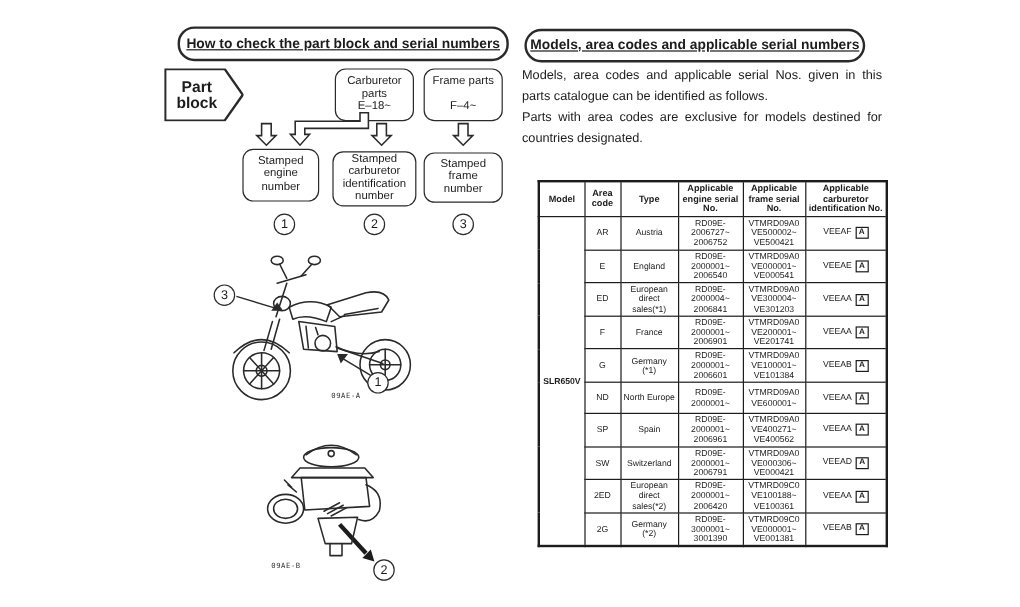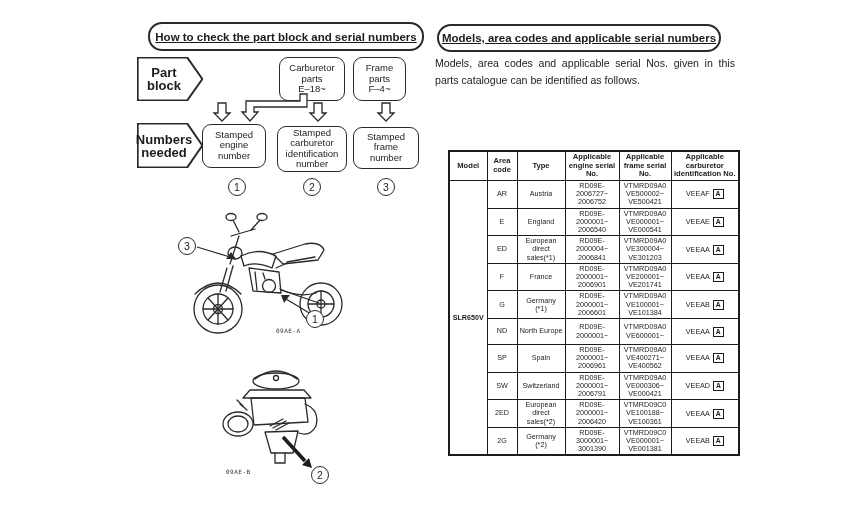--- a/index.html
+++ b/index.html
@@ -73,34 +73,27 @@
 <div id="page">
 
   <div class="oval abs" style="left:148px;top:22px;width:272px;height:25px;">How to check the part block and serial numbers</div>
 
   <div class="pent abs" style="left:137px;top:57px;width:66px;height:44px;">
     <svg viewBox="0 0 100 100" preserveAspectRatio="none">
       <polygon points="1,1 76,1 99,50 76,99 1,99" fill="#fff" stroke="#2a2a2a" stroke-width="2" vector-effect="non-scaling-stroke"></polygon>
     </svg>
     <div class="plabel pre">Part block</div>
   </div>
-  <div class="pent abs" style="left:137px;top:123px;width:66px;height:45px;">
-    <svg viewBox="0 0 100 100" preserveAspectRatio="none">
-      <polygon points="1,1 76,1 99,50 76,99 1,99" fill="#fff" stroke="#2a2a2a" stroke-width="2" vector-effect="non-scaling-stroke"></polygon>
-    </svg>
-    <div class="plabel pre">Numbers
-needed</div>
-  </div>
 
   <div class="fbox abs" style="left:279px;top:57px;width:66px;height:44px;">
     <span class="pre">Carburetor
 parts</span>
     <span class="code">E–18~</span>
   </div>
-  <div class="fbox abs" style="left:353px;top:57px;width:53px;height:44px;">
+  <div class="fbox abs" style="left:353px;top:57px;width:66px;height:44px;">
     <span class="pre">Frame parts</span>
     <span class="code">F–4~</span>
   </div>
 
   <div class="fbox center abs" style="left:202px;top:124px;width:64px;height:44px;">
     <span class="pre">Stamped
 engine
 number</span>
   </div>
   <div class="fbox center abs" style="left:277px;top:126px;width:70px;height:46px;">
@@ -192,20 +185,21 @@
       <line x1="60" y1="68" x2="73" y2="61"></line>
       <line x1="63" y1="70" x2="76" y2="63"></line>
   </svg>
   <div class="circ abs" style="left:311px;top:466px;">2</div>
   <div class="figcap abs" style="left:226px;top:468px;">09AE-B</div>
 
   <div class="oval abs" style="left:437px;top:24px;width:280px;height:24px;">Models, area codes and applicable serial numbers</div>
 
   <div id="intro" class="abs" style="left:435px;top:55px;width:300px;">
     <p>Models, area codes and applicable serial Nos. given in this parts catalogue can be identified as follows.</p>
+    <p>Parts with area codes are exclusive for models destined for countries designated.</p>
   </div>
 
   <table id="serial-table" class="abs" style="left:448px;top:150px;">
     <colgroup>
       <col style="width:38px;">
         <col style="width:30px;">
         <col style="width:48px;">
       <col style="width:54px;">
         <col style="width:52px;">
         <col style="width:68px;">

